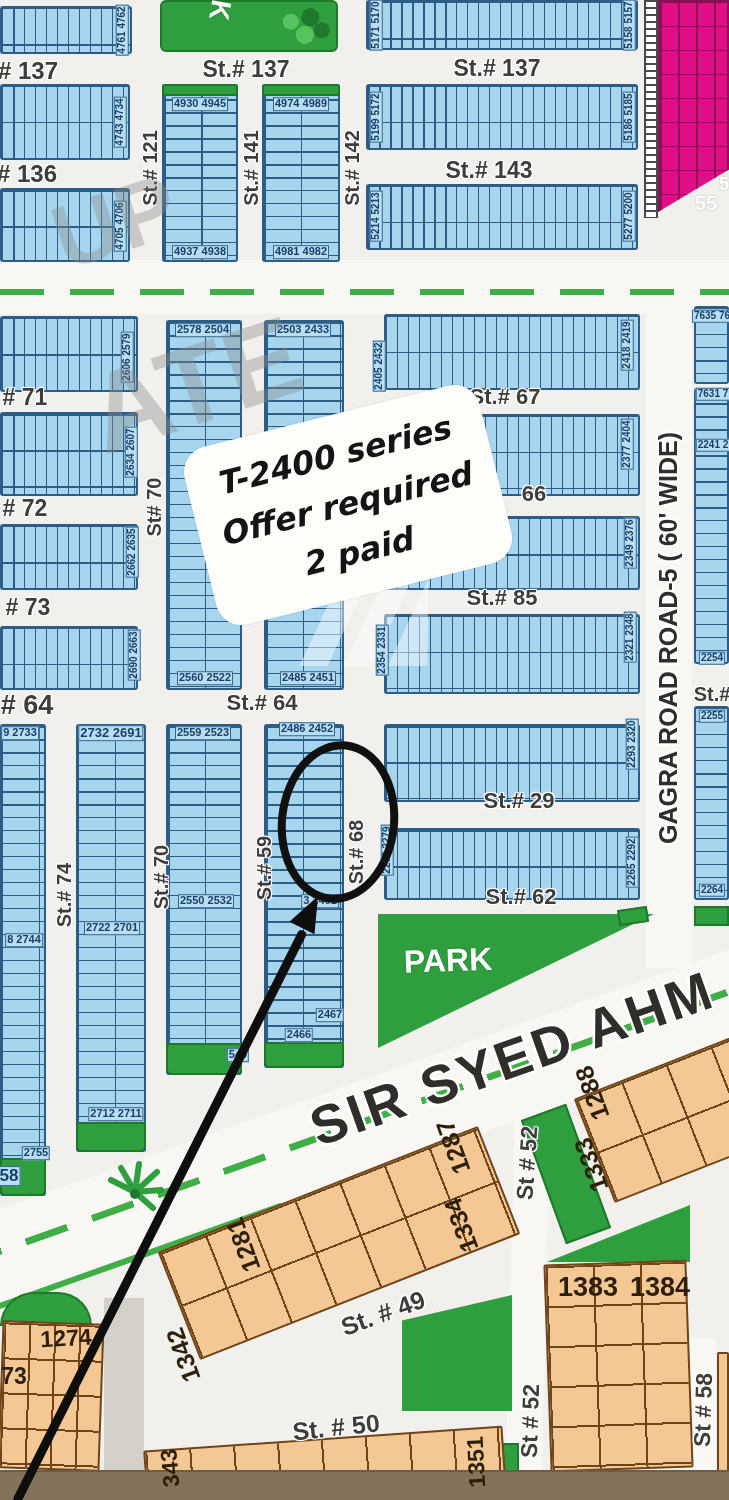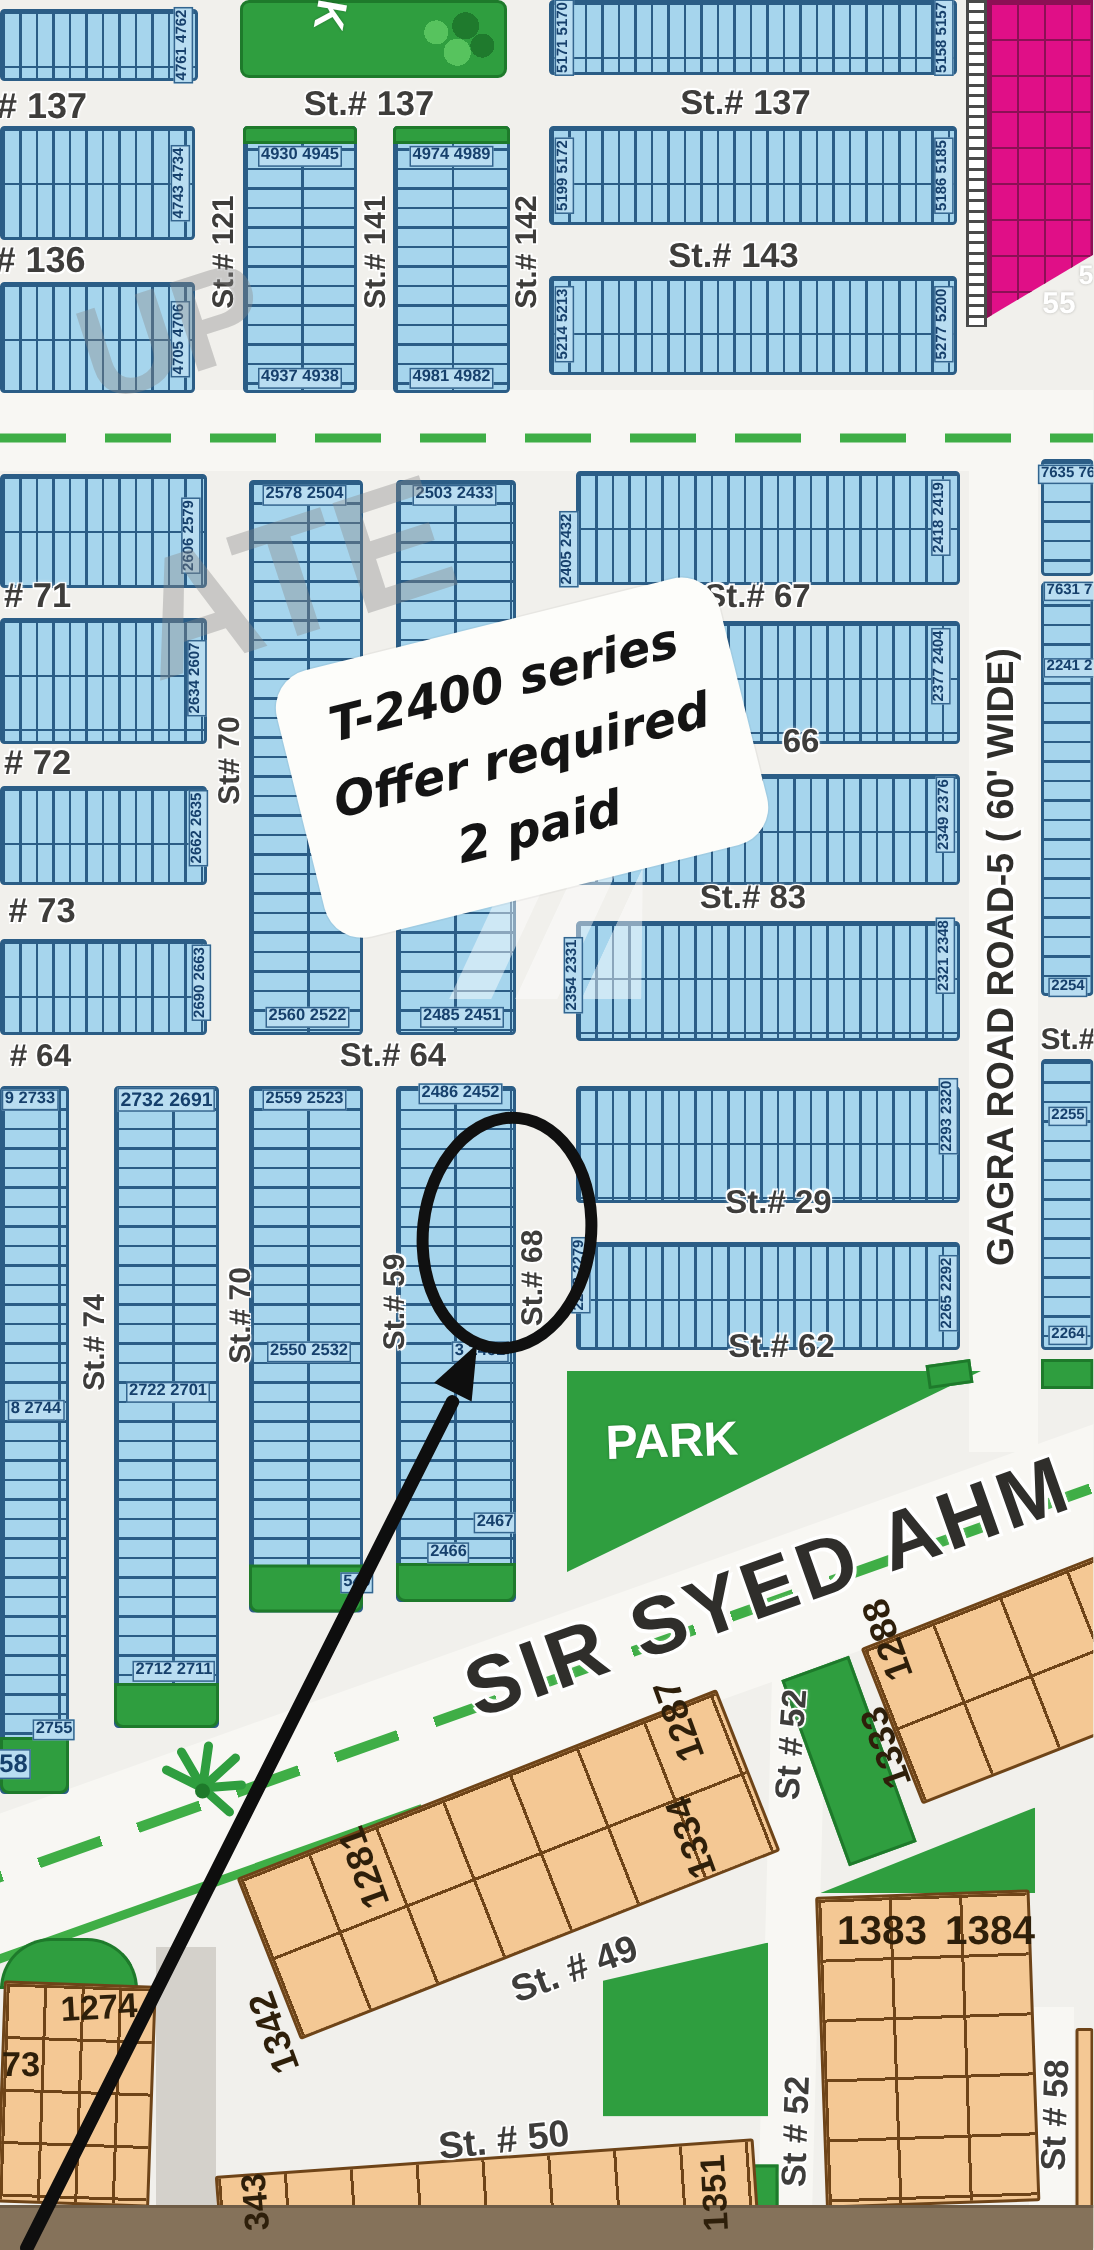--- a/index.html
+++ b/index.html
@@ -160,51 +160,51 @@
       <span class="lbl chip" style="left: 629px; top: 25px; font-size: 10px; transform: translate(-50%, -50%) rotate(-90deg);">5158 5157</span>
       <span class="lbl chip" style="left: 376px; top: 117px; font-size: 10px; transform: translate(-50%, -50%) rotate(-90deg);">5199 5172</span>
       <span class="lbl chip" style="left: 629px; top: 117px; font-size: 10px; transform: translate(-50%, -50%) rotate(-90deg);">5186 5185</span>
       <span class="lbl chip" style="left: 376px; top: 216px; font-size: 10px; transform: translate(-50%, -50%) rotate(-90deg);">5214 5213</span>
       <span class="lbl chip" style="left: 629px; top: 216px; font-size: 10px; transform: translate(-50%, -50%) rotate(-90deg);">5277 5200</span>
       <span class="lbl white" style="left: 706px; top: 203px; font-size: 20px; transform: translate(-50%, -50%) rotate(0deg);">55</span>
       <span class="lbl white" style="left: 724px; top: 184px; font-size: 18px; transform: translate(-50%, -50%) rotate(0deg);">5</span>
       <span class="lbl street" style="left: 25px; top: 397px; font-size: 23px; transform: translate(-50%, -50%) rotate(0deg);"># 71</span>
       <span class="lbl street" style="left: 25px; top: 508px; font-size: 23px; transform: translate(-50%, -50%) rotate(0deg);"># 72</span>
       <span class="lbl street" style="left: 28px; top: 607px; font-size: 23px; transform: translate(-50%, -50%) rotate(0deg);"># 73</span>
-      <span class="lbl street" style="left: 27px; top: 705px; font-size: 21px; transform: translate(-50%, -50%) rotate(0deg);"># 64</span>
+      <span class="lbl street" style="left: 27px; top: 705px; font-size: 27px; transform: translate(-50%, -50%) rotate(0deg);"># 64</span>
       <span class="lbl street" style="left: 154px; top: 507px; font-size: 20px; transform: translate(-50%, -50%) rotate(-90deg);">St# 70</span>
       <span class="lbl chip" style="left: 127px; top: 357px; font-size: 10px; transform: translate(-50%, -50%) rotate(-90deg);">2606 2579</span>
       <span class="lbl chip" style="left: 131px; top: 452px; font-size: 10px; transform: translate(-50%, -50%) rotate(-90deg);">2634 2607</span>
       <span class="lbl chip" style="left: 132px; top: 552px; font-size: 10px; transform: translate(-50%, -50%) rotate(-90deg);">2662 2635</span>
       <span class="lbl chip" style="left: 134px; top: 655px; font-size: 10px; transform: translate(-50%, -50%) rotate(-90deg);">2690 2663</span>
       <span class="lbl chip" style="left: 203px; top: 330px; font-size: 11px; transform: translate(-50%, -50%) rotate(0deg);">2578 2504</span>
       <span class="lbl chip" style="left: 303px; top: 330px; font-size: 11px; transform: translate(-50%, -50%) rotate(0deg);">2503 2433</span>
       <span class="lbl chip" style="left: 205px; top: 678px; font-size: 11px; transform: translate(-50%, -50%) rotate(0deg);">2560 2522</span>
       <span class="lbl chip" style="left: 308px; top: 678px; font-size: 11px; transform: translate(-50%, -50%) rotate(0deg);">2485 2451</span>
       <span class="lbl chip" style="left: 379px; top: 366px; font-size: 10px; transform: translate(-50%, -50%) rotate(-90deg);">2405 2432</span>
       <span class="lbl chip" style="left: 627px; top: 345px; font-size: 10px; transform: translate(-50%, -50%) rotate(-90deg);">2418 2419</span>
       <span class="lbl street" style="left: 505px; top: 397px; font-size: 22px; transform: translate(-50%, -50%) rotate(0deg);">St.# 67</span>
       <span class="lbl chip" style="left: 627px; top: 444px; font-size: 10px; transform: translate(-50%, -50%) rotate(-90deg);">2377 2404</span>
       <span class="lbl street" style="left: 534px; top: 494px; font-size: 22px; transform: translate(-50%, -50%) rotate(0deg);">66</span>
       <span class="lbl chip" style="left: 630px; top: 543px; font-size: 10px; transform: translate(-50%, -50%) rotate(-90deg);">2349 2376</span>
-      <span class="lbl street" style="left: 502px; top: 598px; font-size: 22px; transform: translate(-50%, -50%) rotate(0deg);">St.# 83</span>
+      <span class="lbl street" style="left: 502px; top: 598px; font-size: 22px; transform: translate(-50%, -50%) rotate(0deg);">St.# 85</span>
       <span class="lbl chip" style="left: 382px; top: 650px; font-size: 10px; transform: translate(-50%, -50%) rotate(-90deg);">2354 2331</span>
       <span class="lbl chip" style="left: 630px; top: 637px; font-size: 10px; transform: translate(-50%, -50%) rotate(-90deg);">2321 2348</span>
       <span class="lbl street" style="left: 262px; top: 703px; font-size: 22px; transform: translate(-50%, -50%) rotate(0deg);">St.# 64</span>
       <span class="lbl street" style="left: 712px; top: 694px; font-size: 20px; transform: translate(-50%, -50%) rotate(0deg);">St.#</span>
       <span class="lbl chip" style="left: 632px; top: 744px; font-size: 10px; transform: translate(-50%, -50%) rotate(-90deg);">2293 2320</span>
       <span class="lbl street" style="left: 519px; top: 801px; font-size: 22px; transform: translate(-50%, -50%) rotate(0deg);">St.# 29</span>
       <span class="lbl chip" style="left: 387px; top: 850px; font-size: 10px; transform: translate(-50%, -50%) rotate(-90deg);">2278 2279</span>
       <span class="lbl chip" style="left: 632px; top: 862px; font-size: 10px; transform: translate(-50%, -50%) rotate(-90deg);">2265 2292</span>
       <span class="lbl street" style="left: 521px; top: 897px; font-size: 22px; transform: translate(-50%, -50%) rotate(0deg);">St.# 62</span>
       <span class="lbl chip" style="left: 712px; top: 316px; font-size: 10px; transform: translate(-50%, -50%) rotate(0deg);">7635 76</span>
       <span class="lbl chip" style="left: 713px; top: 394px; font-size: 10px; transform: translate(-50%, -50%) rotate(0deg);">7631 7</span>
       <span class="lbl chip" style="left: 713px; top: 409px; font-size: 10px; transform: translate(-50%, -50%) rotate(0deg); margin-top: 36px;">2241 2</span>
       <span class="lbl chip" style="left: 712px; top: 658px; font-size: 10px; transform: translate(-50%, -50%) rotate(0deg);">2254</span>
-      <span class="lbl chip" style="left: 712px; top: 744px; font-size: 10px; transform: translate(-50%, -50%) rotate(0deg);">2255</span>
+      <span class="lbl chip" style="left: 712px; top: 716px; font-size: 10px; transform: translate(-50%, -50%) rotate(0deg);">2255</span>
       <span class="lbl chip" style="left: 712px; top: 890px; font-size: 10px; transform: translate(-50%, -50%) rotate(0deg);">2264</span>
       <span class="lbl chip" style="left: 20px; top: 733px; font-size: 11px; transform: translate(-50%, -50%) rotate(0deg);">9 2733</span>
       <span class="lbl chip" style="left: 111px; top: 733px; font-size: 13px; transform: translate(-50%, -50%) rotate(0deg);">2732 2691</span>
       <span class="lbl chip" style="left: 203px; top: 733px; font-size: 11px; transform: translate(-50%, -50%) rotate(0deg);">2559 2523</span>
       <span class="lbl chip" style="left: 307px; top: 729px; font-size: 11px; transform: translate(-50%, -50%) rotate(0deg);">2486 2452</span>
       <span class="lbl chip" style="left: 206px; top: 901px; font-size: 11px; transform: translate(-50%, -50%) rotate(0deg);">2550 2532</span>
       <span class="lbl chip" style="left: 320px; top: 901px; font-size: 11px; transform: translate(-50%, -50%) rotate(0deg);">3 2461</span>
       <span class="lbl chip" style="left: 112px; top: 928px; font-size: 11px; transform: translate(-50%, -50%) rotate(0deg);">2722 2701</span>
       <span class="lbl chip" style="left: 24px; top: 940px; font-size: 11px; transform: translate(-50%, -50%) rotate(0deg);">8 2744</span>
       <span class="lbl street" style="left: 64px; top: 895px; font-size: 20px; transform: translate(-50%, -50%) rotate(-90deg);">St.# 74</span>

